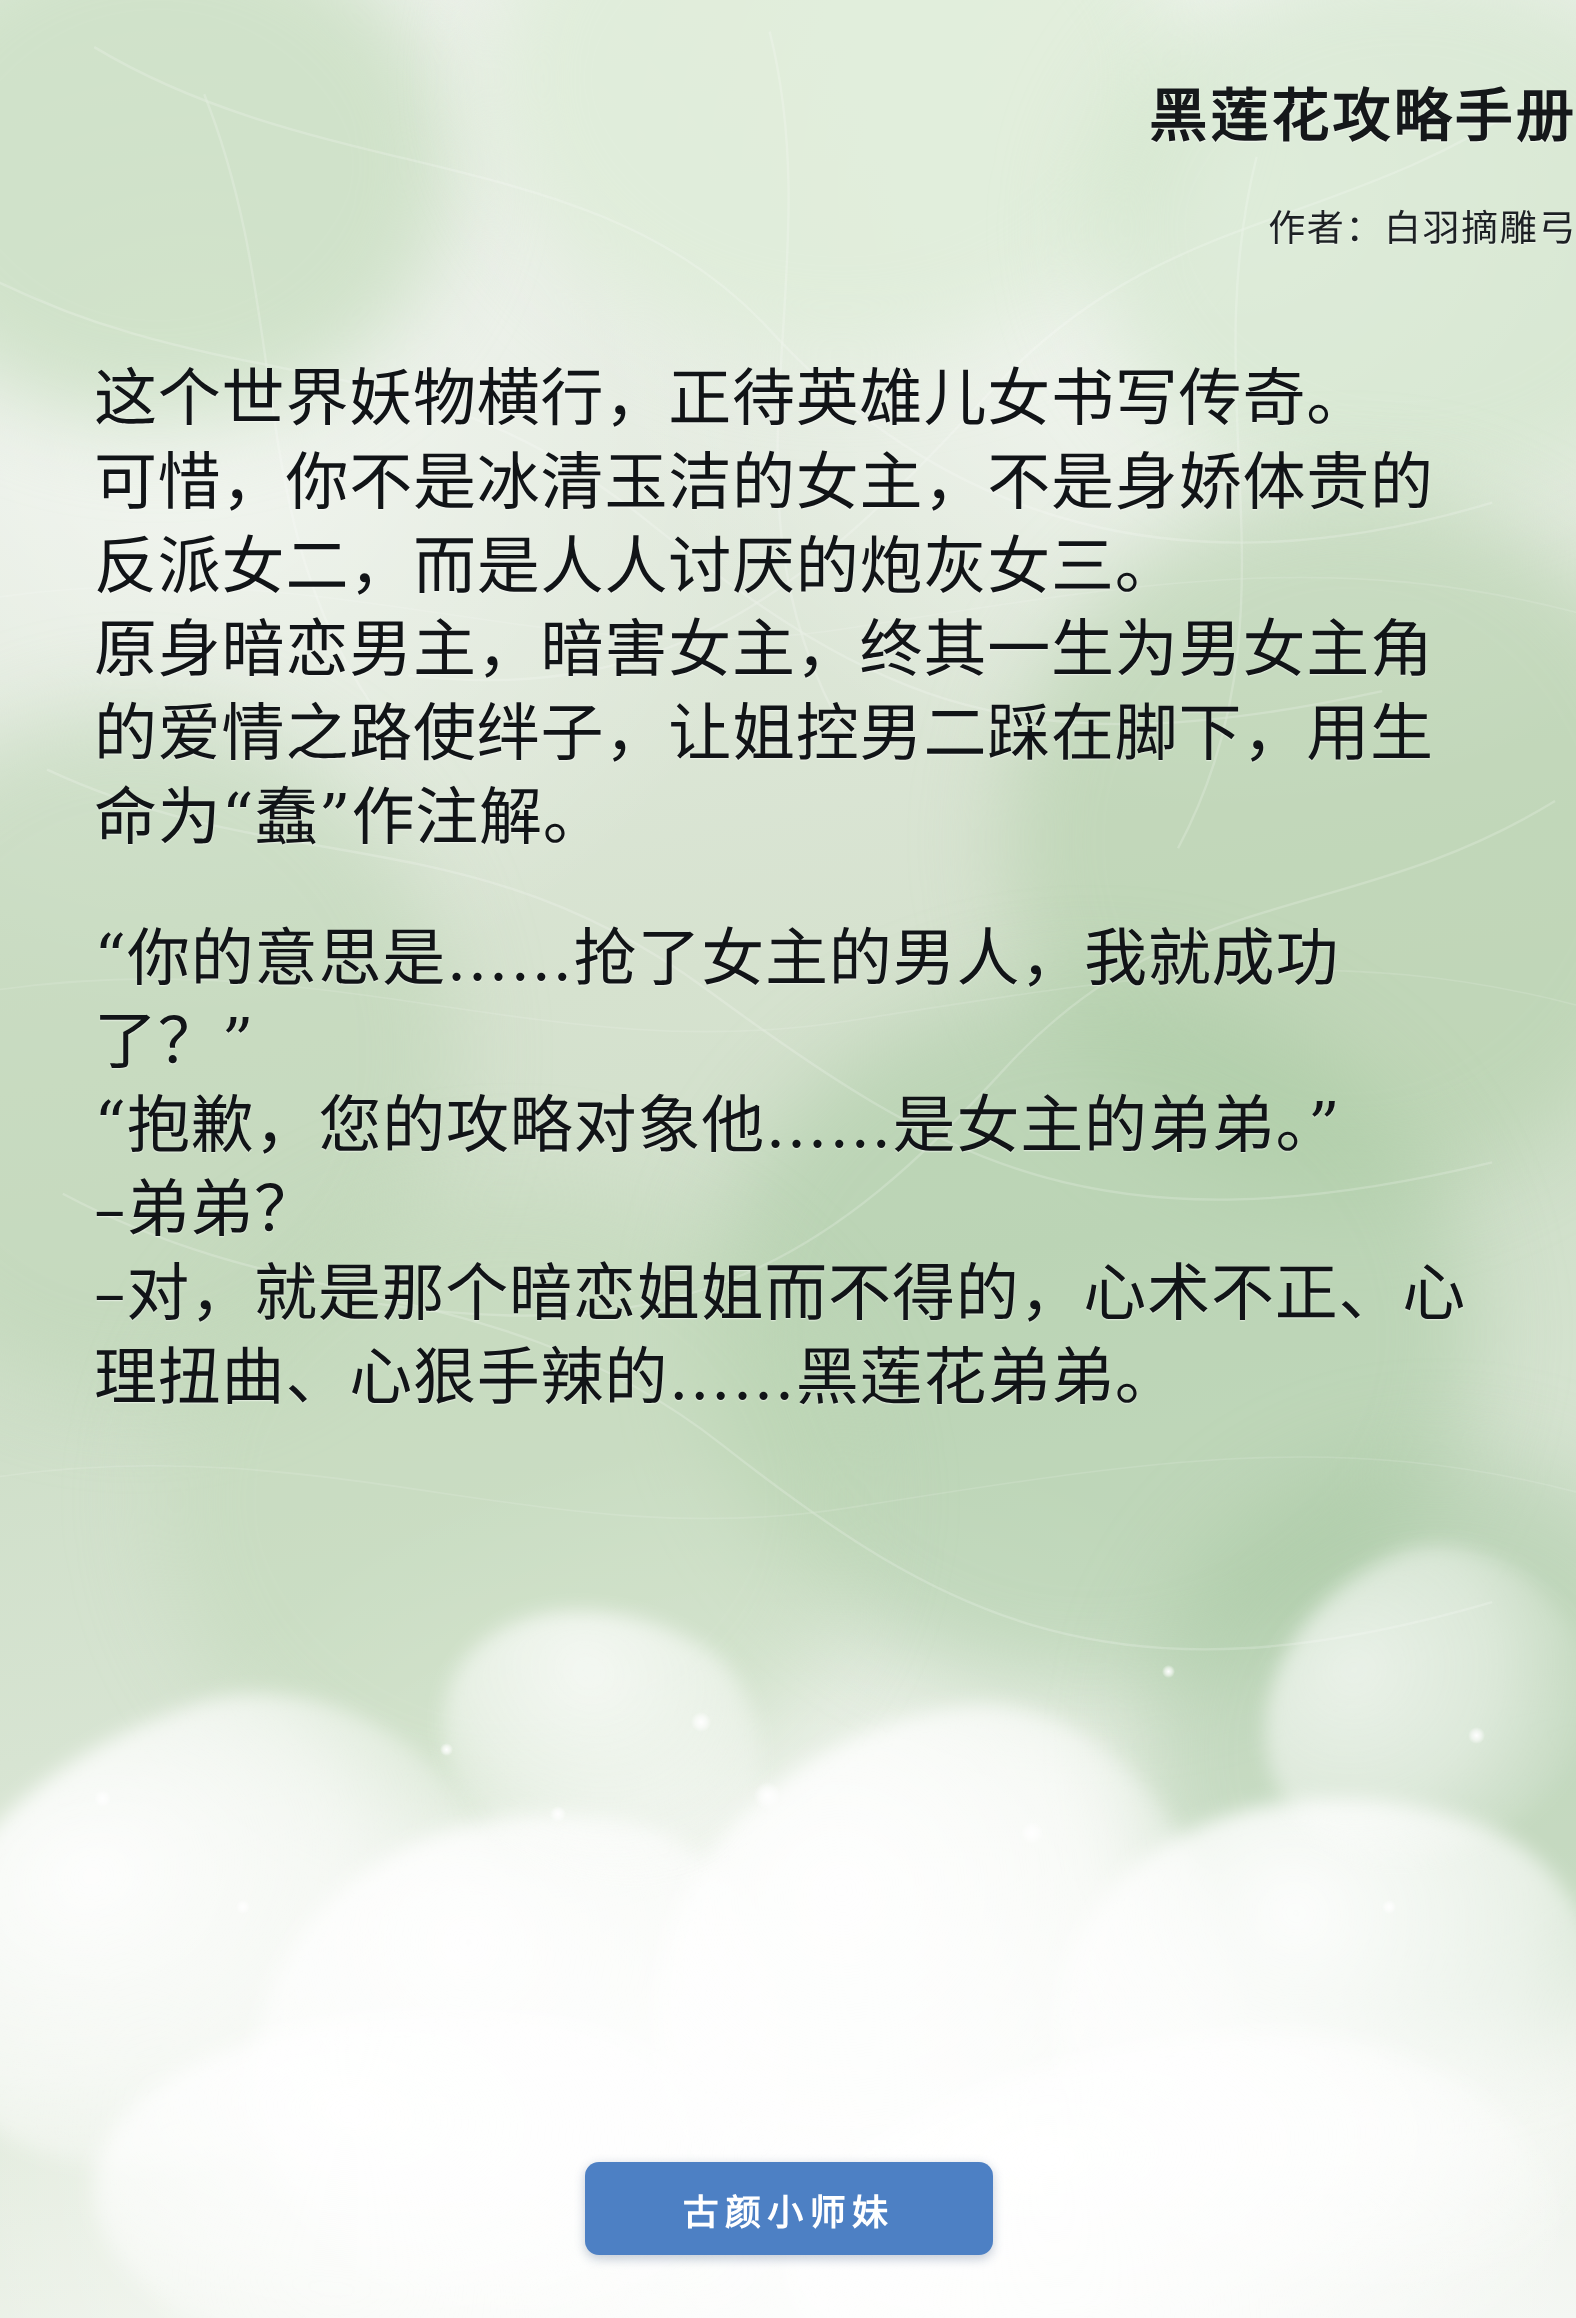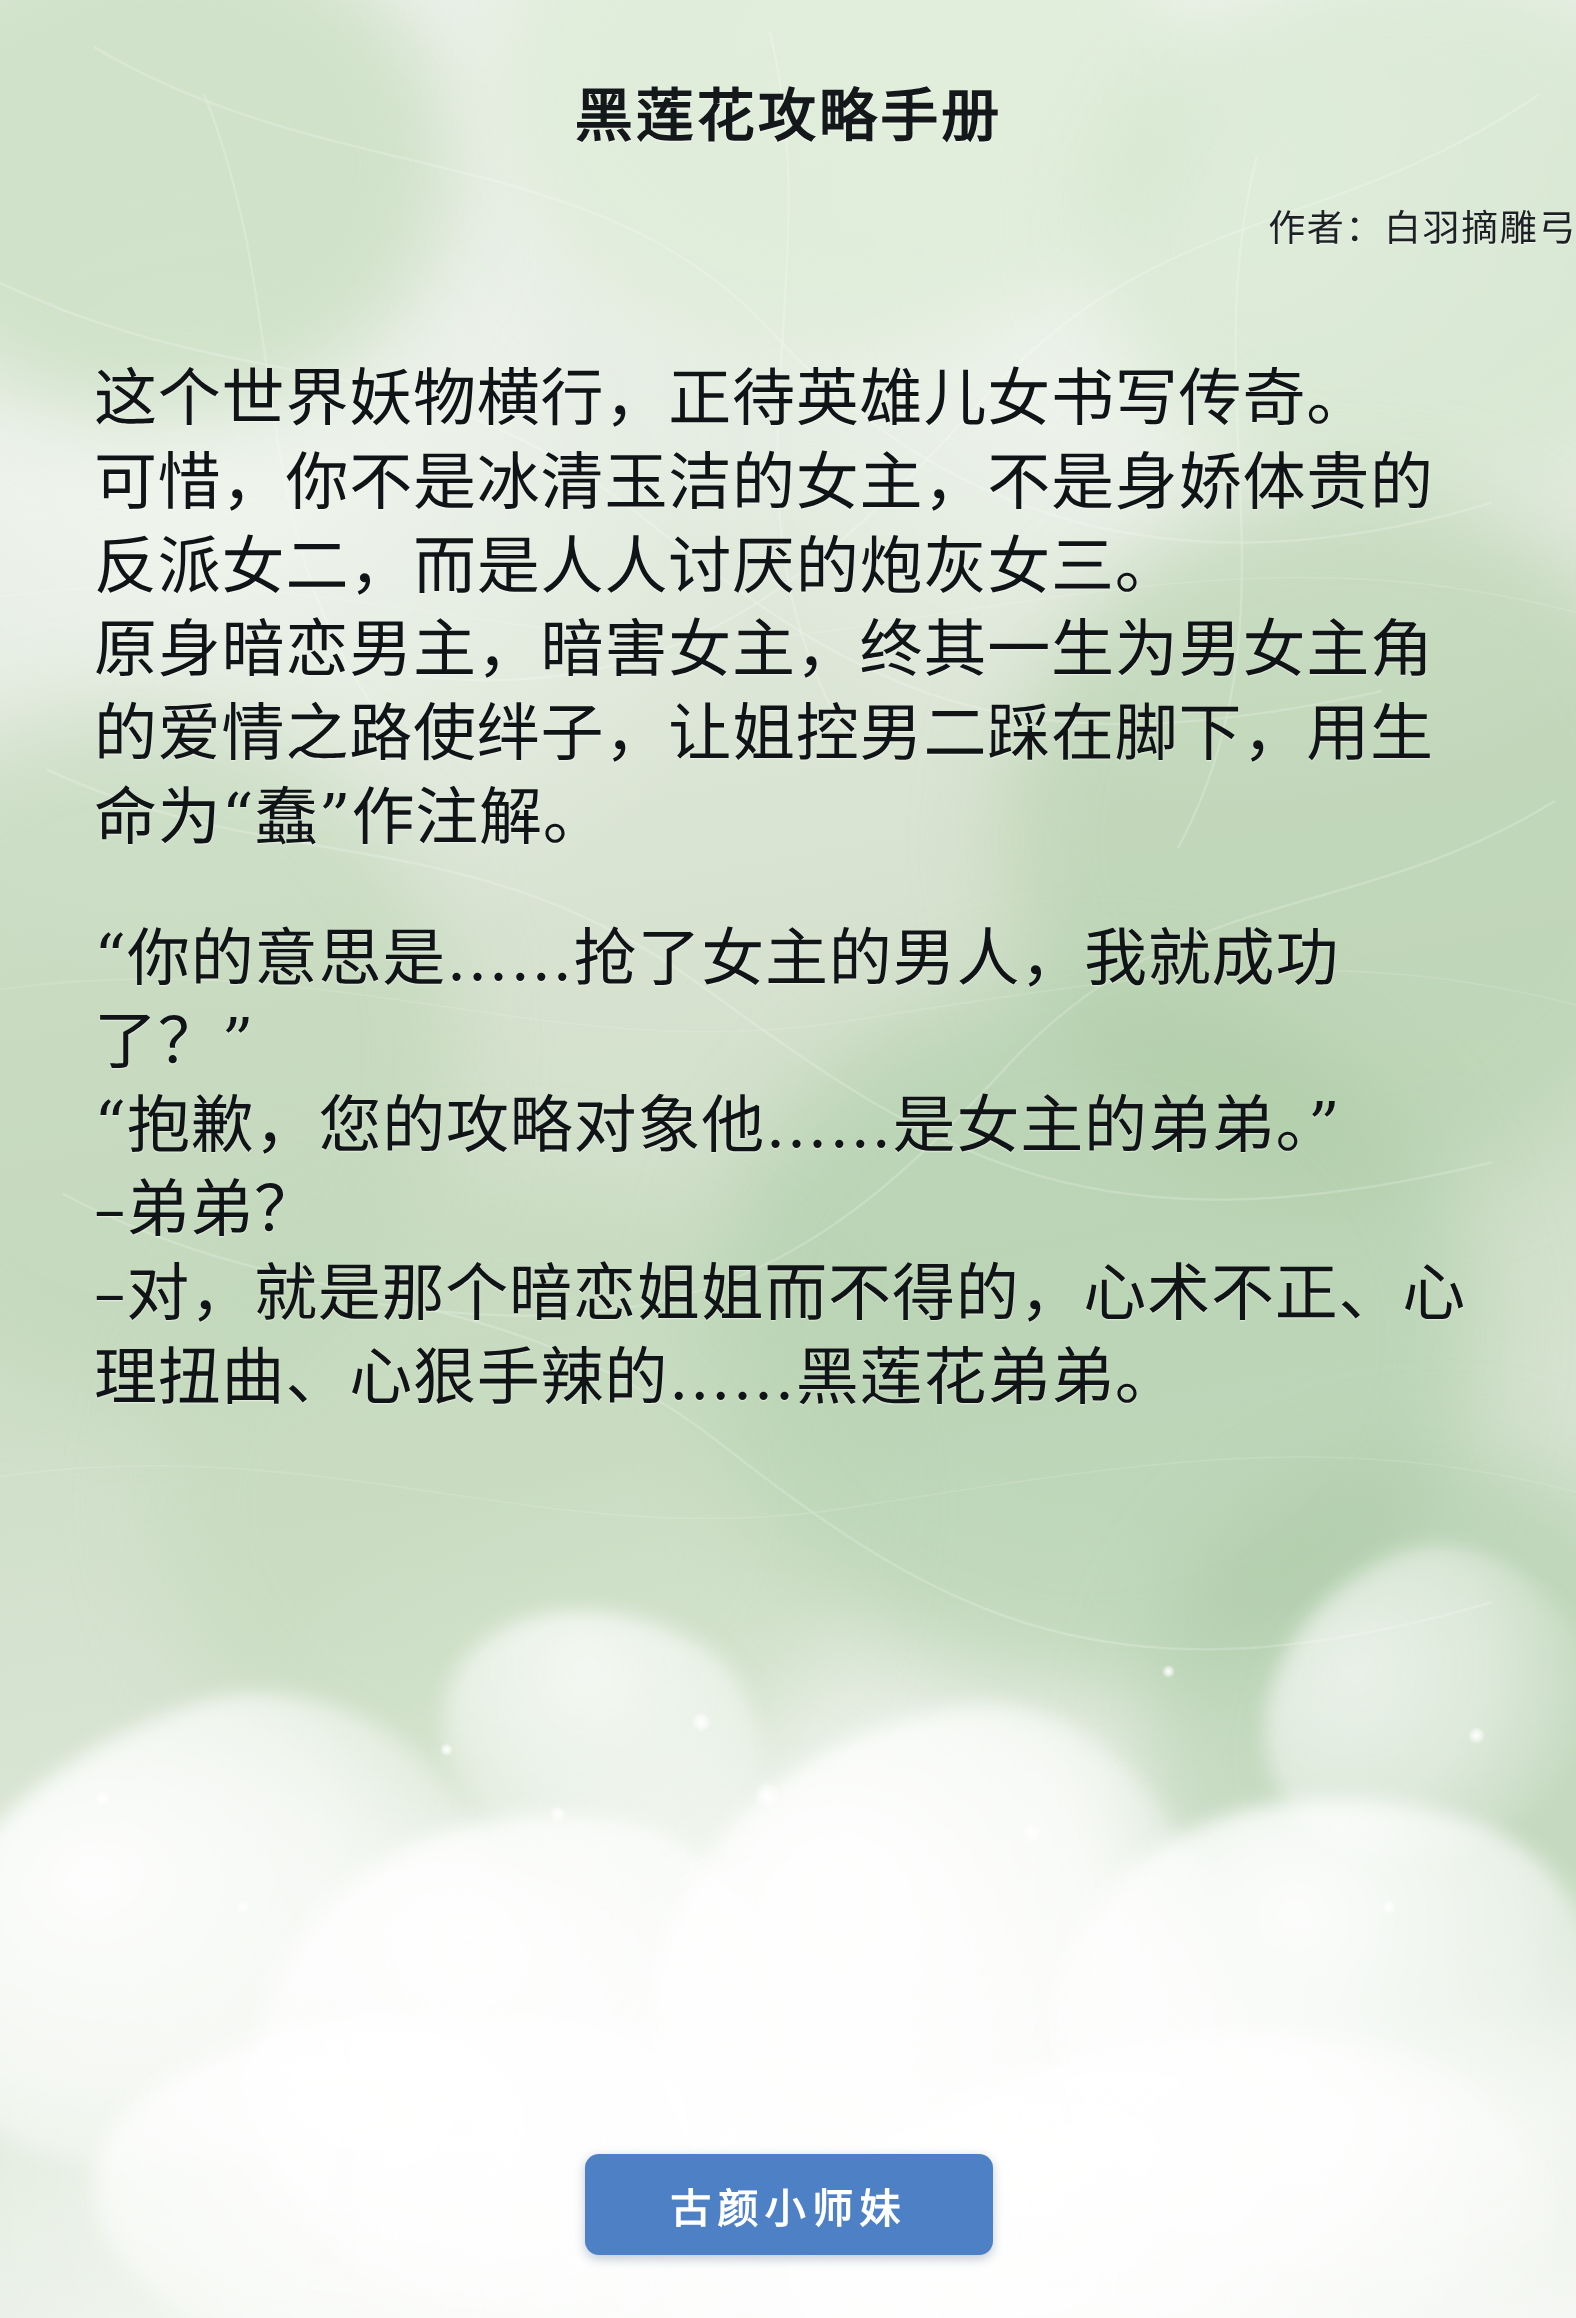--- a/index.html
+++ b/index.html
@@ -92,21 +92,21 @@
     z-index: 5;
     width: 100%;
     height: 100%;
   }
 
   .title {
     position: absolute;
     top: 69px;
     left: 0;
     width: 100%;
-    text-align: center;
+    text-align: right;
     font-size: 58px;
     letter-spacing: 3.1px;
     color: #15181a;
     font-family: "DejaVu Serif", "Liberation Serif", serif;
     font-weight: 600;
     text-shadow: 0 0.8px 1.6px rgba(255,255,255,0.7);
   }
 
   .author {
     position: absolute;
@@ -142,21 +142,21 @@
     left: 50%;
     transform: translateX(-50%);
     bottom: 64px;
     min-width: 408px;
     padding: 20.4px 42px;
     box-sizing: border-box;
     background: #4d80c4;
     border-radius: 14px;
     text-align: center;
     color: #ffffff;
-    font-size: 41px;
+    font-size: 36px;
     letter-spacing: 6.3px;
     font-family: "DejaVu Serif", "Liberation Serif", serif;
     font-weight: 600;
     box-shadow: 0 3.1px 11px rgba(40,70,110,0.28);
   }
 </style>
 </head>
 <body>
 
 <div class="page">

